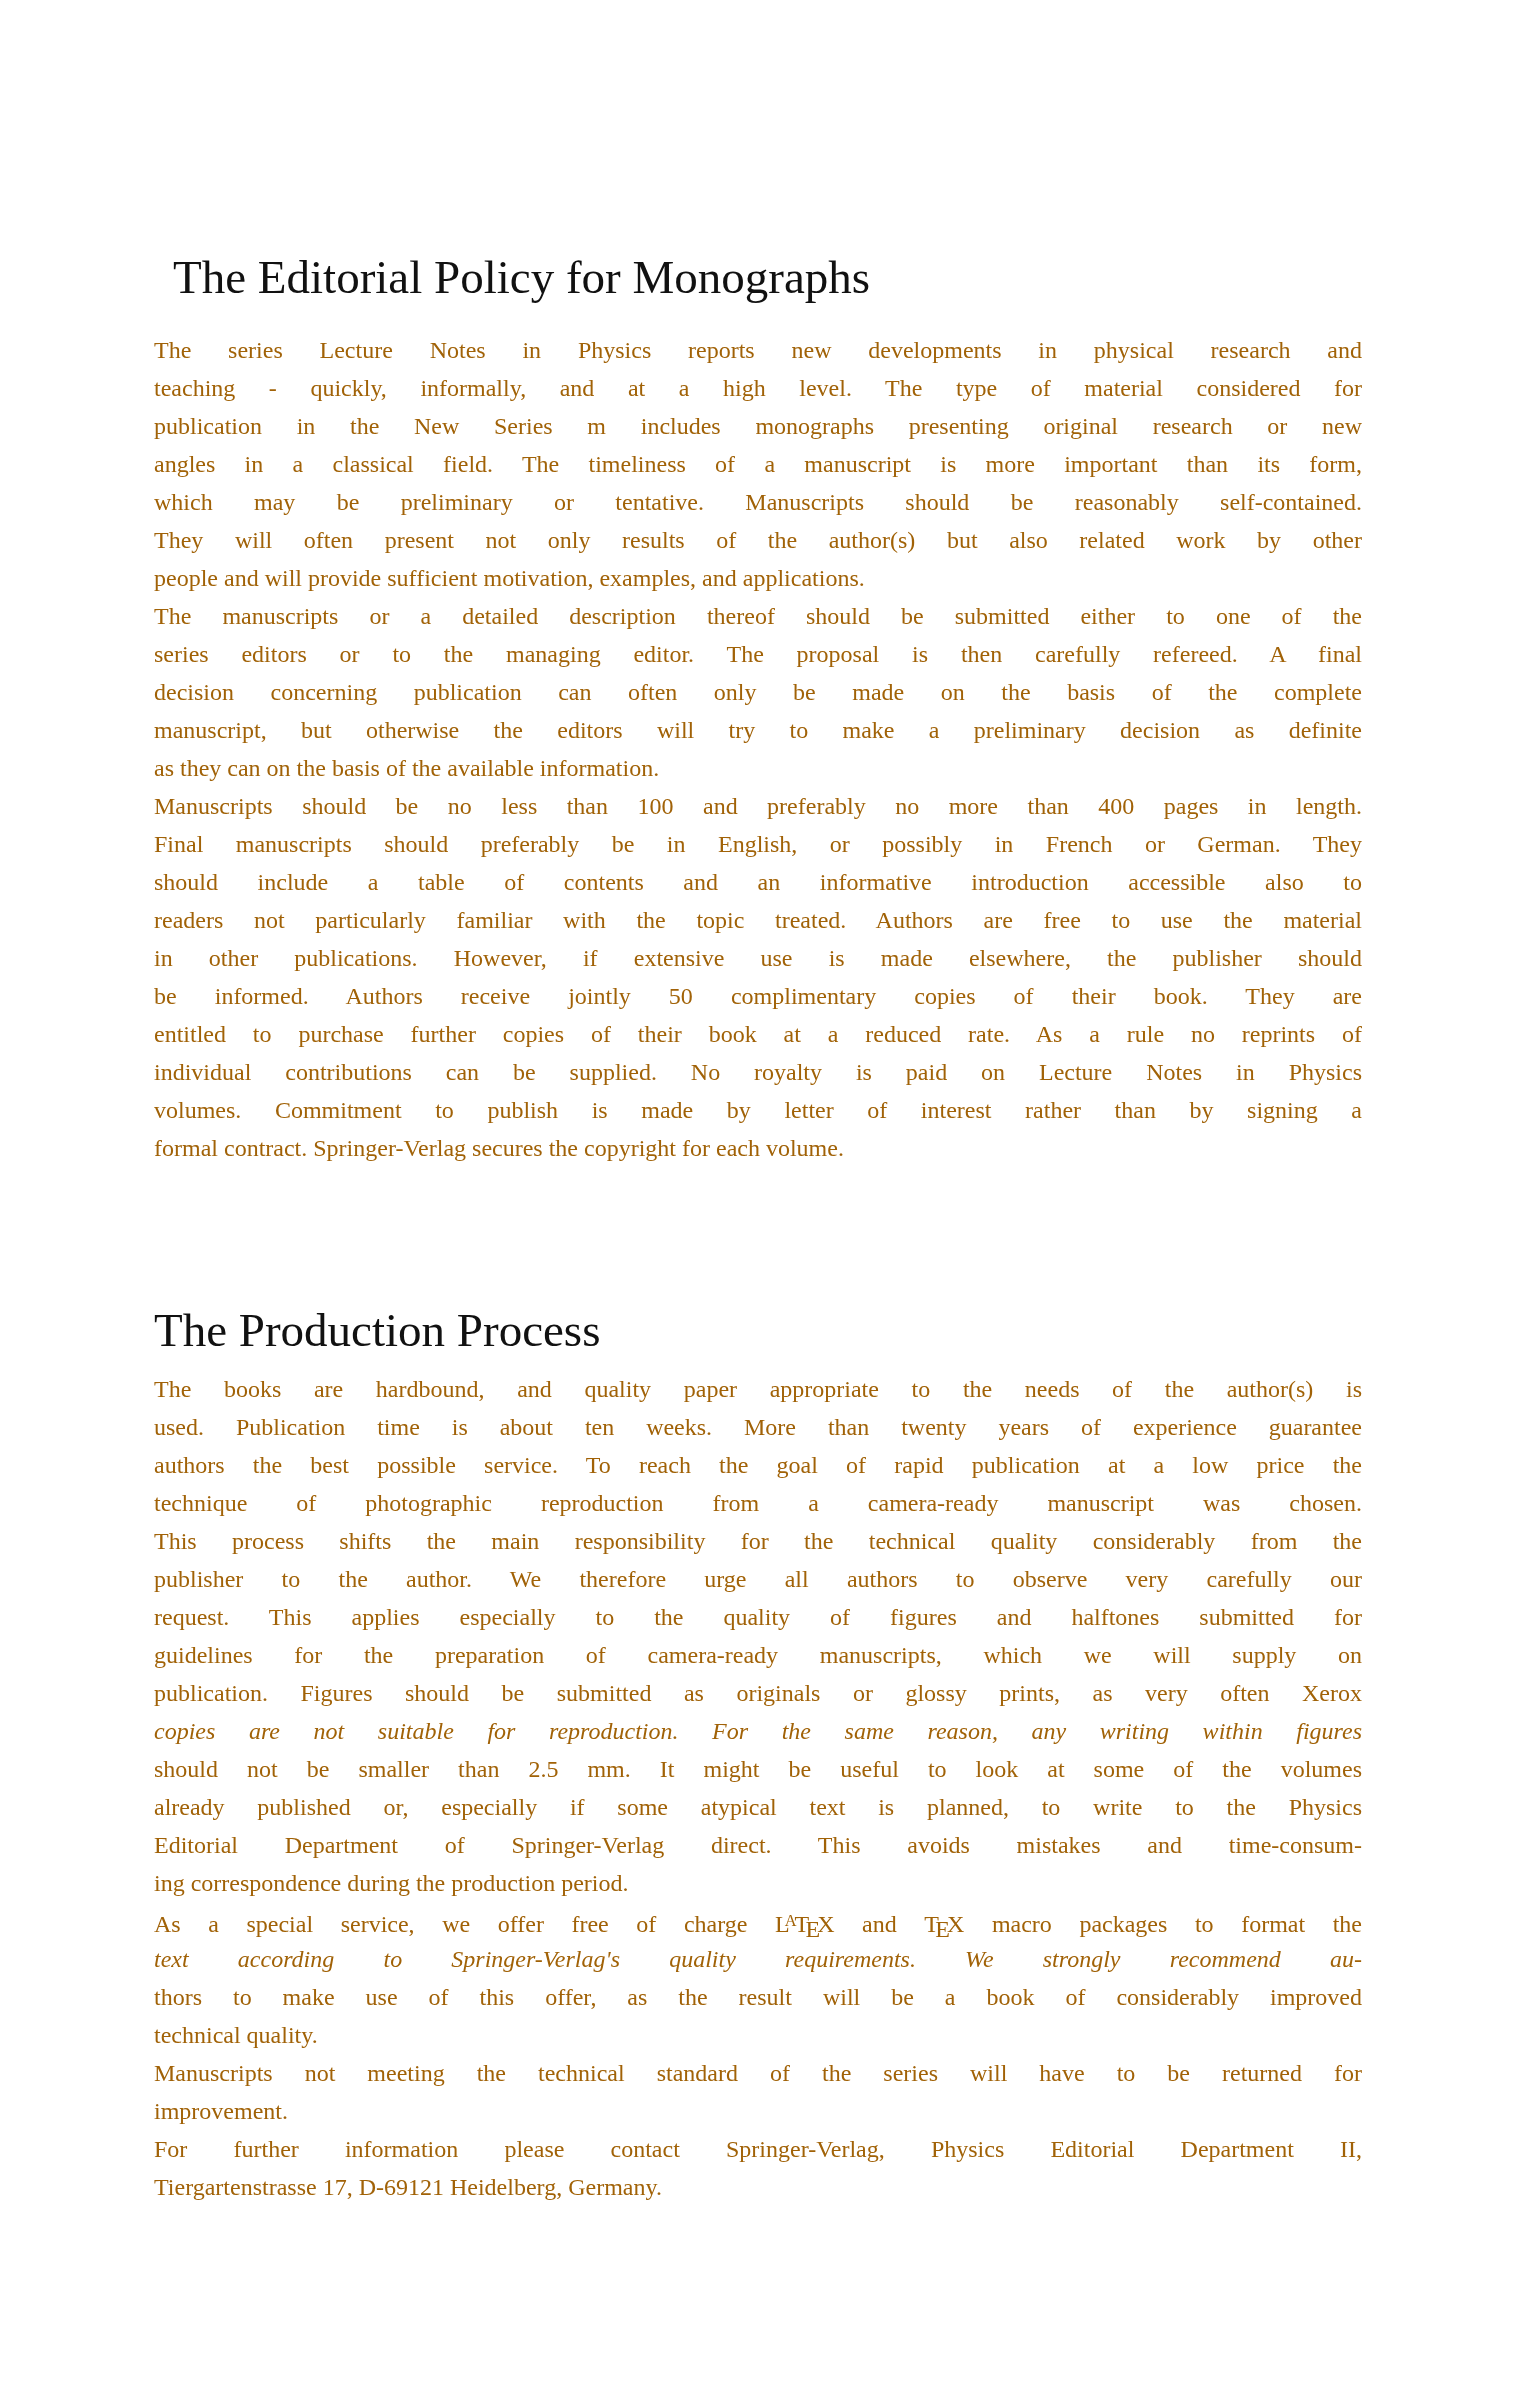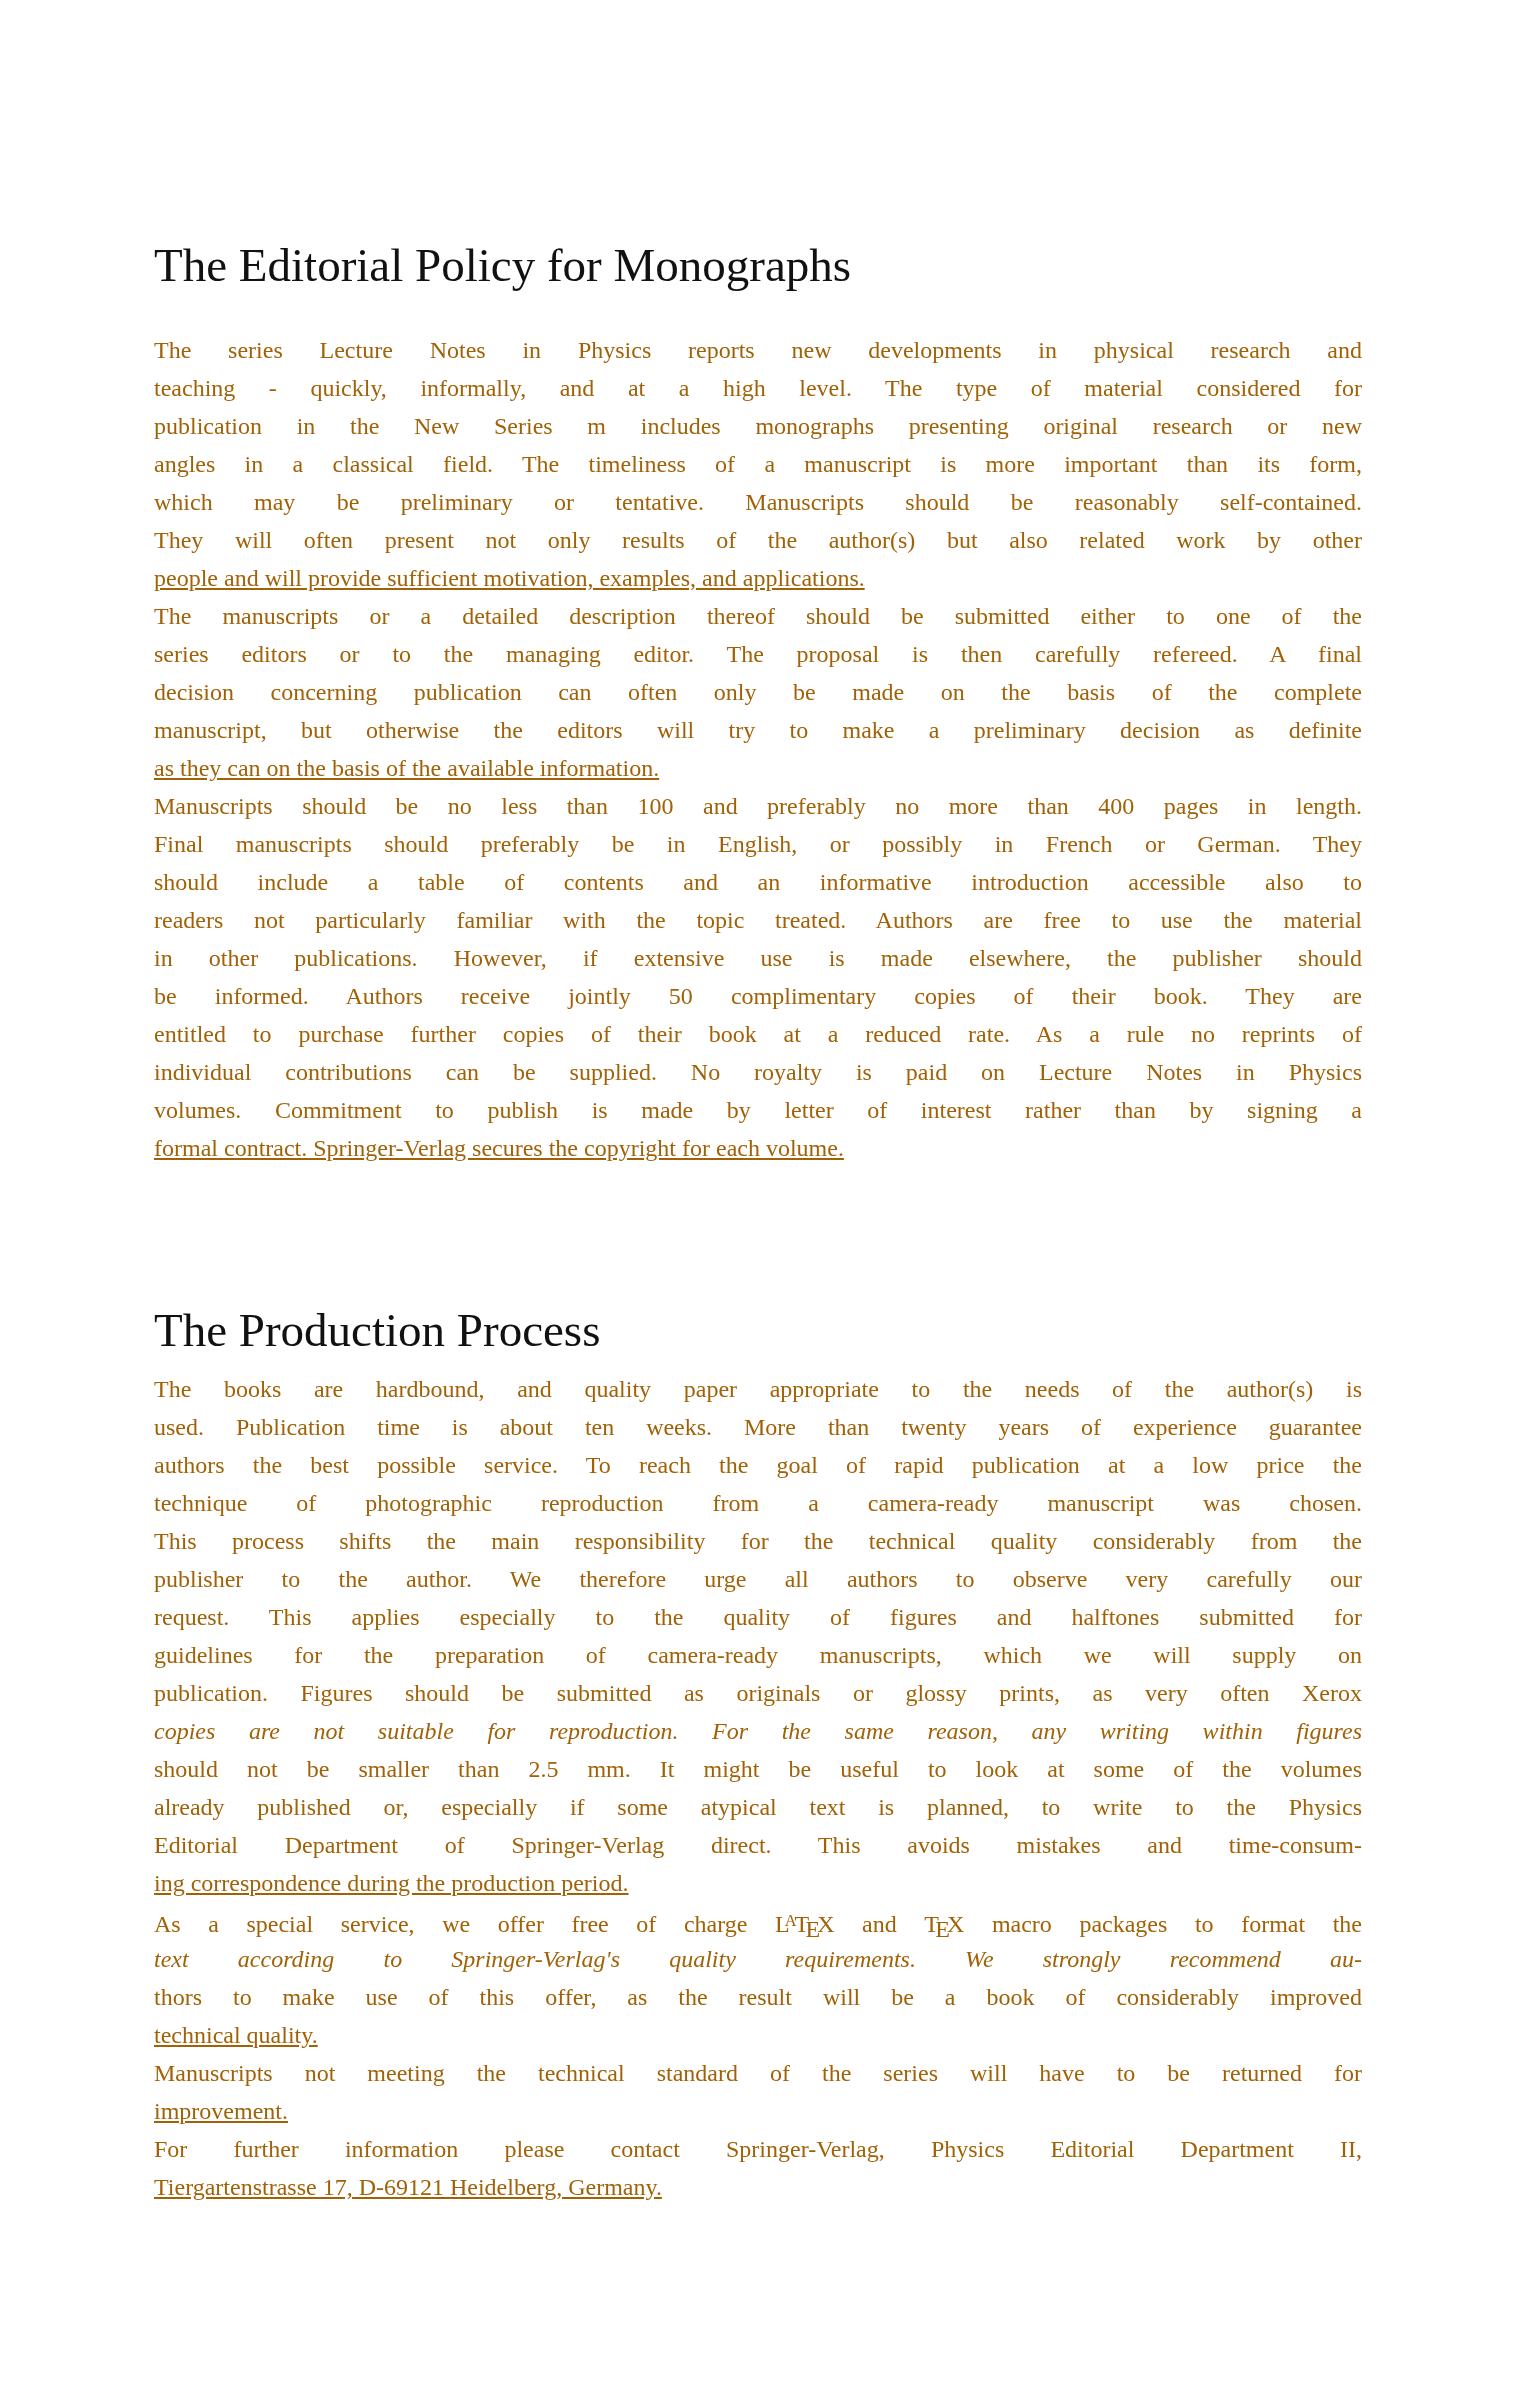--- a/index.html
+++ b/index.html
@@ -3,33 +3,33 @@
 <meta charset="utf-8">
 <style>
   html, body { margin: 0; padding: 0; background: #ffffff; }
   body { width: 1517px; height: 2401px; position: relative; overflow: hidden; }
   .page { position: absolute; left: 0; top: 0; width: 1517px; height: 2401px; background: #ffffff; color: #111111; }
   .heading {
     position: absolute; left: 154px; margin: 0;
     font-family: "Liberation Serif", serif; font-weight: normal;
     font-size: 47px; line-height: 47px; white-space: nowrap; color: #111111;
   }
-  #h1 { top: 242px; }
+  #h1 { top: 254px; margin-left: 19px; }
   #h2 { top: 1287px; margin-top: 20px; }
   .body-block {
     position: absolute; left: 154px; width: 1208px;
     font-family: "Liberation Serif", serif; font-size: 24px; line-height: 38px; color: #a16207;
   }
   #b1 { top: 331px; }
   #b2 { top: 1370px; }
   .line {
     display: block; height: 38px; white-space: nowrap; overflow: visible;
     text-align: justify; text-align-last: justify;
   }
-  .line.last { text-align: center; text-align-last: left; text-decoration: underline; }
+  .line.last { text-align: center; text-align-last: left; }
   .logo { display: inline-block; white-space: nowrap; }
   .logo .sup { font-size: 0.68em; vertical-align: 0.38em; margin-left: -0.3em; margin-right: -0.12em; }
   .logo .sub { vertical-align: -0.22em; margin-left: -0.16em; margin-right: -0.12em; }
 </style>
 </head>
 <body>
 
 <div class="page">
   <h2 id="h1" class="heading">The Editorial Policy for Monographs</h2>
   <div id="b1" class="body-block">

